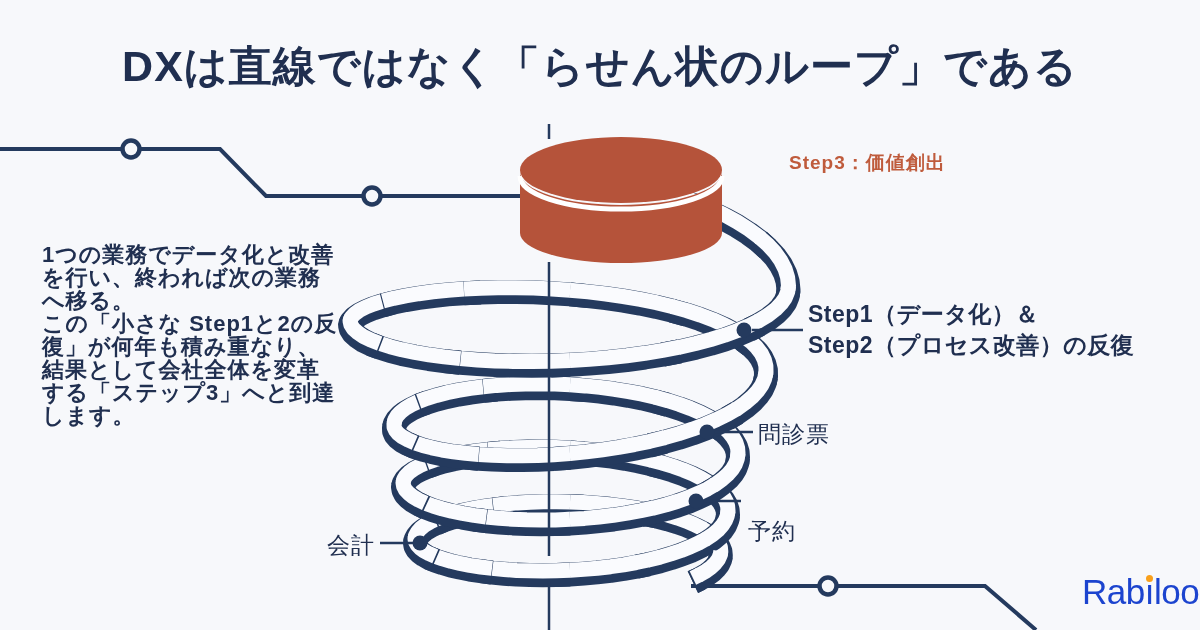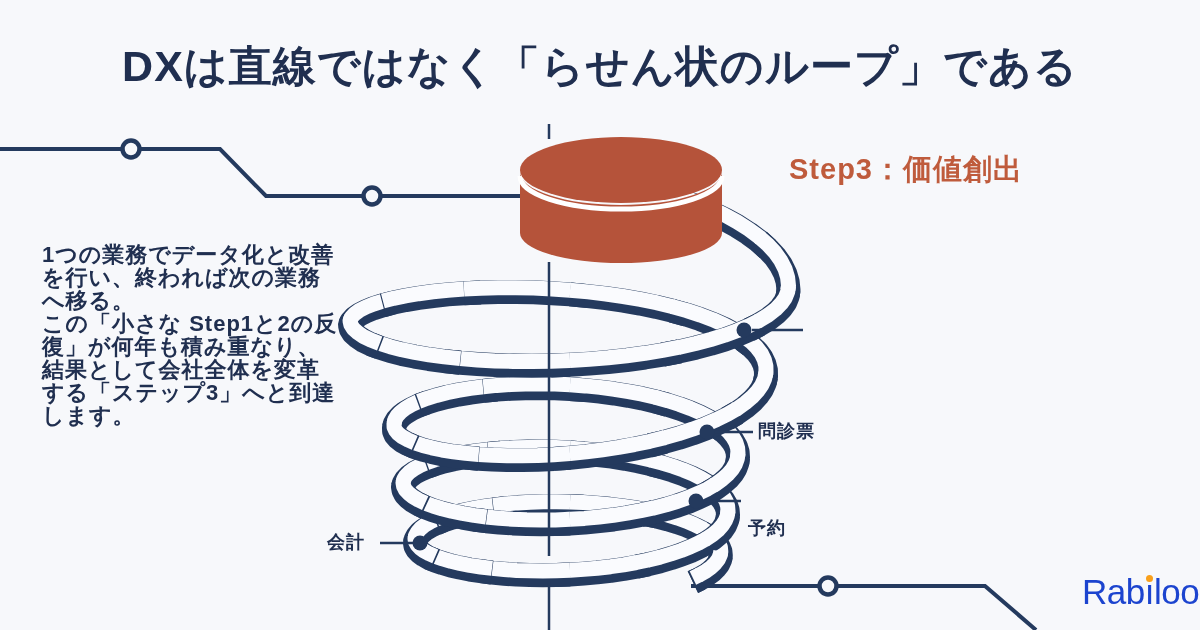--- a/index.html
+++ b/index.html
@@ -8,23 +8,23 @@
     --logo-blue:#1c44cf; --logo-dot:#f9a01b; --band-white:#fafbfe;
   }
   *{margin:0;padding:0;box-sizing:border-box;}
   html,body{width:1200px;height:630px;overflow:hidden;}
   body{font-family:"Liberation Sans","DejaVu Sans",sans-serif;background:var(--background);}
   .stage{position:relative;width:1200px;height:470px;background:var(--background);}
   svg.diagram{position:absolute;left:0;top:0;width:1200px;height:630px;}
   .overlay{position:absolute;color:var(--text-navy);}
   .page-title{left:0;top:38px;width:1200px;text-align:center;font-size:43px;font-weight:900;letter-spacing:1px;color:var(--text-navy);}
   .description{left:42px;top:243px;width:330px;font-size:22px;font-weight:700;line-height:23px;letter-spacing:1px;white-space:pre-line;color:var(--text-navy);}
-  .step3-label{left:789px;top:150px;font-size:29px;font-weight:800;letter-spacing:1px;color:var(--step3-orange);}
+  .step3-label{left:789px;top:150px;font-size:19px;font-weight:800;letter-spacing:1px;color:var(--step3-orange);}
   .step12-label{left:808px;top:299px;font-size:23px;font-weight:700;line-height:31px;letter-spacing:0.5px;}
-  .loop-label{font-size:18px;font-weight:700;letter-spacing:1px;}
+  .loop-label{font-size:23px;font-weight:400;letter-spacing:1px;}
   .label-questionnaire{left:758px;top:419px;}
   .label-reservation{left:748px;top:516px;}
   .label-accounting{left:327px;top:530px;}
   .logo{left:1082px;top:572px;font-size:35px;font-weight:400;letter-spacing:-0.5px;color:var(--logo-blue);white-space:nowrap;}
   .logo-i{position:relative;display:inline-block;}
   .logo-i .i-dot{position:absolute;left:50%;top:3px;width:7px;height:7px;margin-left:-3.5px;border-radius:50%;background:var(--logo-dot);}
 </style>
 </head>
 <body>
 
@@ -178,20 +178,24 @@
 を行い、終われば次の業務
 へ移る。
 この「小さな Step1と2の反
 復」が何年も積み重なり、
 結果として会社全体を変革
 する「ステップ3」へと到達
 します。</div>
 
   <div class="overlay step3-label">Step3：価値創出</div>
 
+  <div class="overlay step12-label">
+    <div>Step1（データ化）＆</div>
+    <div>Step2（プロセス改善）の反復</div>
+  </div>
 
   <div class="overlay loop-label label-questionnaire">問診票</div>
   <div class="overlay loop-label label-reservation">予約</div>
   <div class="overlay loop-label label-accounting">会計</div>
 
   <div class="overlay logo">
     <span>Rab</span><span class="logo-i"><span class="i-dot"></span><span>ı</span></span><span>loo</span>
   </div>
 
 </div>

